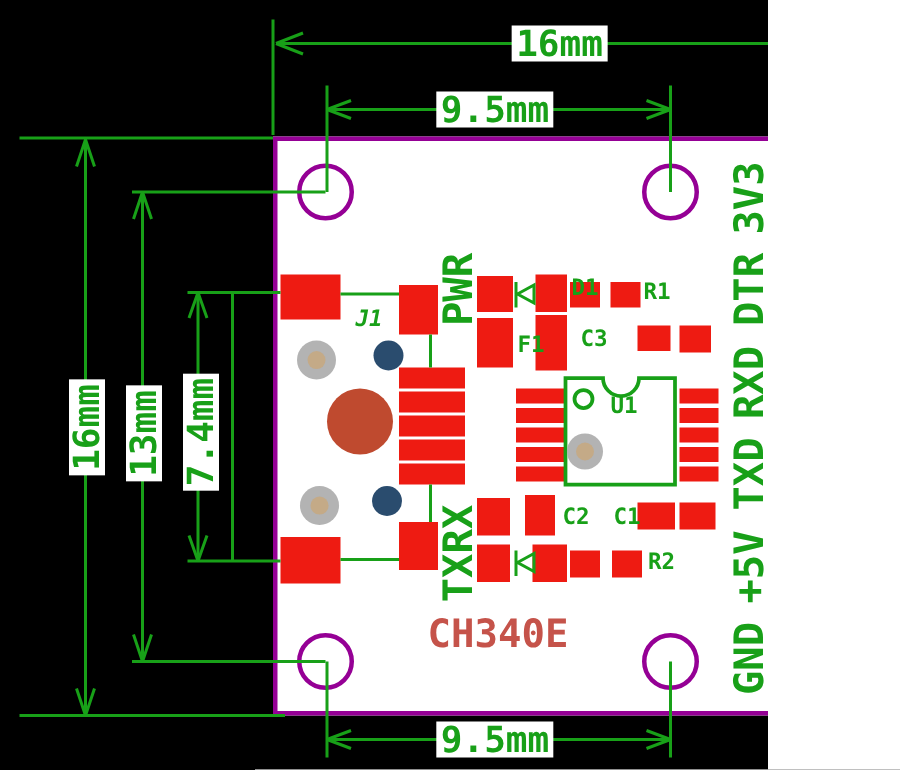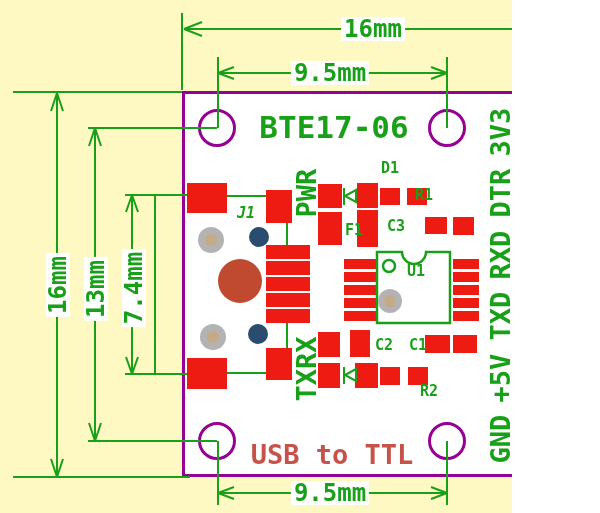--- a/index.html
+++ b/index.html
@@ -1,17 +1,17 @@
 <!DOCTYPE html>
 <html><head>
 <meta charset="utf-8">
 <style>
   html,body{margin:0;padding:0;background:#ffffff;}
   .stage{
-    position:relative;width:512px;height:513px;background:#fef9c3;overflow:hidden;
+    position:relative;width:512px;height:513px;background:#000000;overflow:hidden;
     font-family:"DejaVu Sans Mono","Liberation Mono",monospace;font-weight:bold;
   }
   
   .board{
     position:absolute;left:182px;top:91px;width:385px;height:386px;
     border:3px solid #950095;background:#ffffff;box-sizing:border-box;
   }
   .hole{
     position:absolute;width:38px;height:38px;border:3px solid #950095;border-radius:50%;
     background:#ffffff;box-sizing:border-box;
@@ -168,34 +168,33 @@
     <circle cx="390" cy="301" r="6" fill="#c7a87f" opacity="0.85"></circle>
   </svg>
 
   <div class="t dim green" style="left:373px;top:29px;">16mm</div>
   <div class="t dim green" style="left:330px;top:73px;">9.5mm</div>
   <div class="t dim green rot" style="left:58px;top:285px;">16mm</div>
   <div class="t dim green rot" style="left:96px;top:289px;">13mm</div>
   <div class="t dim green rot" style="left:134px;top:288px;">7.4mm</div>
   <div class="t dim green" style="left:330px;top:493px;">9.5mm</div>
 
-  <div class="t big green" style="left:334px;top:127px;">BTE17-06</div>
   <div class="t ledlabel green rot" style="left:306px;top:193px;">PWR</div>
   <div class="t ledlabel green rot" style="left:306px;top:369px;">TXRX</div>
   <div class="t refdes green" style="left:246px;top:213px;font-style:italic;">J1</div>
-  <div class="t refdes green" style="left:390px;top:168px;">D1</div>
-  <div class="t refdes green" style="left:424px;top:195px;text-align:center;">R1</div>
+  <div class="t refdes green" style="left:390px;top:192px;">D1</div>
+  <div class="t refdes green" style="left:438px;top:195px;text-align:center;">R1</div>
   <div class="t refdes green" style="left:354px;top:230px;">F1</div>
   <div class="t refdes green" style="left:396px;top:226px;">C3</div>
   <div class="t refdes green" style="left:416px;top:271px;">U1</div>
   <div class="t refdes green" style="left:384px;top:345px;">C2</div>
   <div class="t refdes green" style="left:418px;top:345px;">C1</div>
-  <div class="t refdes green" style="left:429px;top:375px;margin-top:16px;">R2</div>
+  <div class="t refdes green" style="left:441px;top:375px;">R2</div>
   <div class="t small green" style="left:552px;top:467px;">J2</div>
-  <div class="t functext redtxt" style="left:332px;top:454px;">USB to TTL</div>
+  <div class="t chiptext redtxt" style="left:332px;top:423px;">CH340E</div>
 
   <div class="t pinlabel green rot" style="left:500px;top:132px;">3V3</div>
   <div class="t pinlabel green rot" style="left:500px;top:193px;">DTR</div>
   <div class="t pinlabel green rot" style="left:500px;top:255px;">RXD</div>
   <div class="t pinlabel green rot" style="left:500px;top:316px;">TXD</div>
   <div class="t pinlabel green rot" style="left:500px;top:378px;">+5V</div>
   <div class="t pinlabel green rot" style="left:500px;top:439px;">GND</div>
 
 </div>
 

